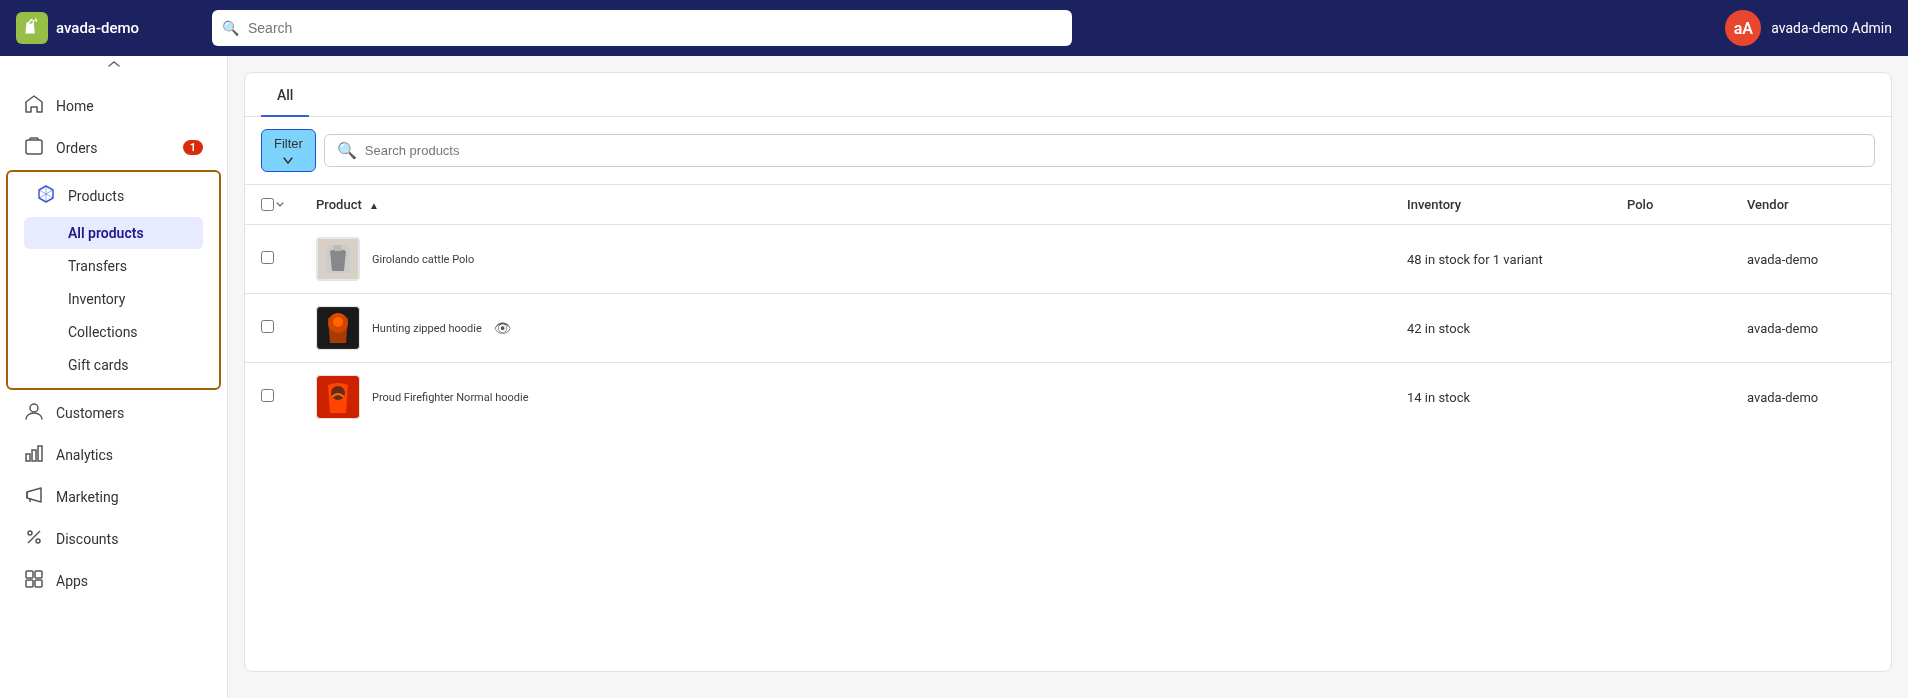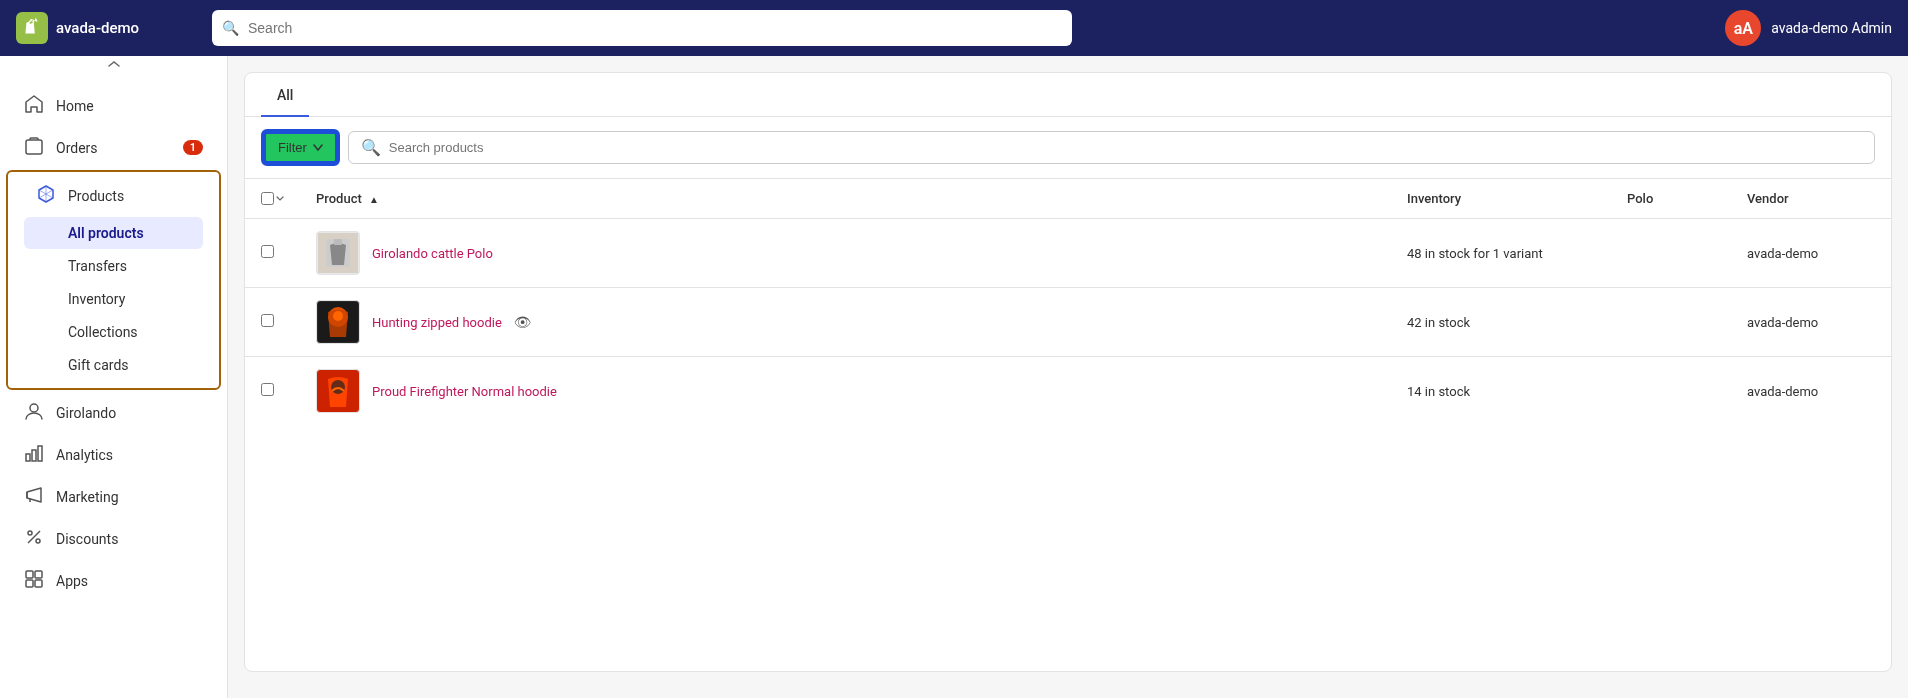--- a/index.html
+++ b/index.html
@@ -203,27 +203,28 @@
       display: flex;
       align-items: center;
       gap: 8px;
       padding: 12px 16px;
       border-bottom: 1px solid #e1e3e5;
     }
     .filter-btn {
       display: flex;
       align-items: center;
       gap: 6px;
-      border: 5px solid #1d4ed8;
-      background: #22c55e;
+      border: 1px solid #1d4ed8;
+      background: #7dd3fc;
       border-radius: 6px;
       padding: 6px 12px;
       font-size: 13px;
       cursor: pointer;
       color: #333;
+      flex-direction: column;
     }
     .filter-search {
       flex: 1;
       display: flex;
       align-items: center;
       border: 1px solid #c9cccf;
       border-radius: 6px;
       padding: 6px 12px;
       background: #fff;
     }
@@ -276,23 +277,23 @@
       border-radius: 4px;
       border: 1px solid #e1e3e5;
       background: #f6f6f7;
       flex-shrink: 0;
       display: flex;
       align-items: center;
       justify-content: center;
       overflow: hidden;
     }
     .product-link {
-      color: #be185d;
+      color: #404040;
       cursor: pointer;
-      font-size: 13px;
+      font-size: 11px;
       display: flex;
       align-items: center;
       gap: 6px;
     }
     .th-checkbox {
       display: flex;
       align-items: center;
       gap: 2px;
     }
     .th-checkbox input { cursor: pointer; }
@@ -400,21 +401,21 @@
         </div>
       </div>
 
       <div class="nav-item">
         <span class="nav-icon">
           <svg width="18" height="18" viewBox="0 0 18 18" fill="none">
               <circle cx="9" cy="6" r="4" stroke="#555" stroke-width="1.5"></circle>
               <path d="M1 17C1 13.7 4.6 11 9 11C13.4 11 17 13.7 17 17" stroke="#555" stroke-width="1.5" stroke-linecap="round"></path>
             </svg>
         </span>
-        <span class="nav-label">Girolando</span>
+        <span class="nav-label">Customers</span>
       </div>
 
       <div class="nav-item">
         <span class="nav-icon">
           <svg width="18" height="18" viewBox="0 0 18 18" fill="none">
               <rect x="1" y="10" width="4" height="7" stroke="#555" stroke-width="1.5"></rect>
               <rect x="7" y="6" width="4" height="11" stroke="#555" stroke-width="1.5"></rect>
               <rect x="13" y="2" width="4" height="15" stroke="#555" stroke-width="1.5"></rect>
             </svg>
         </span>

